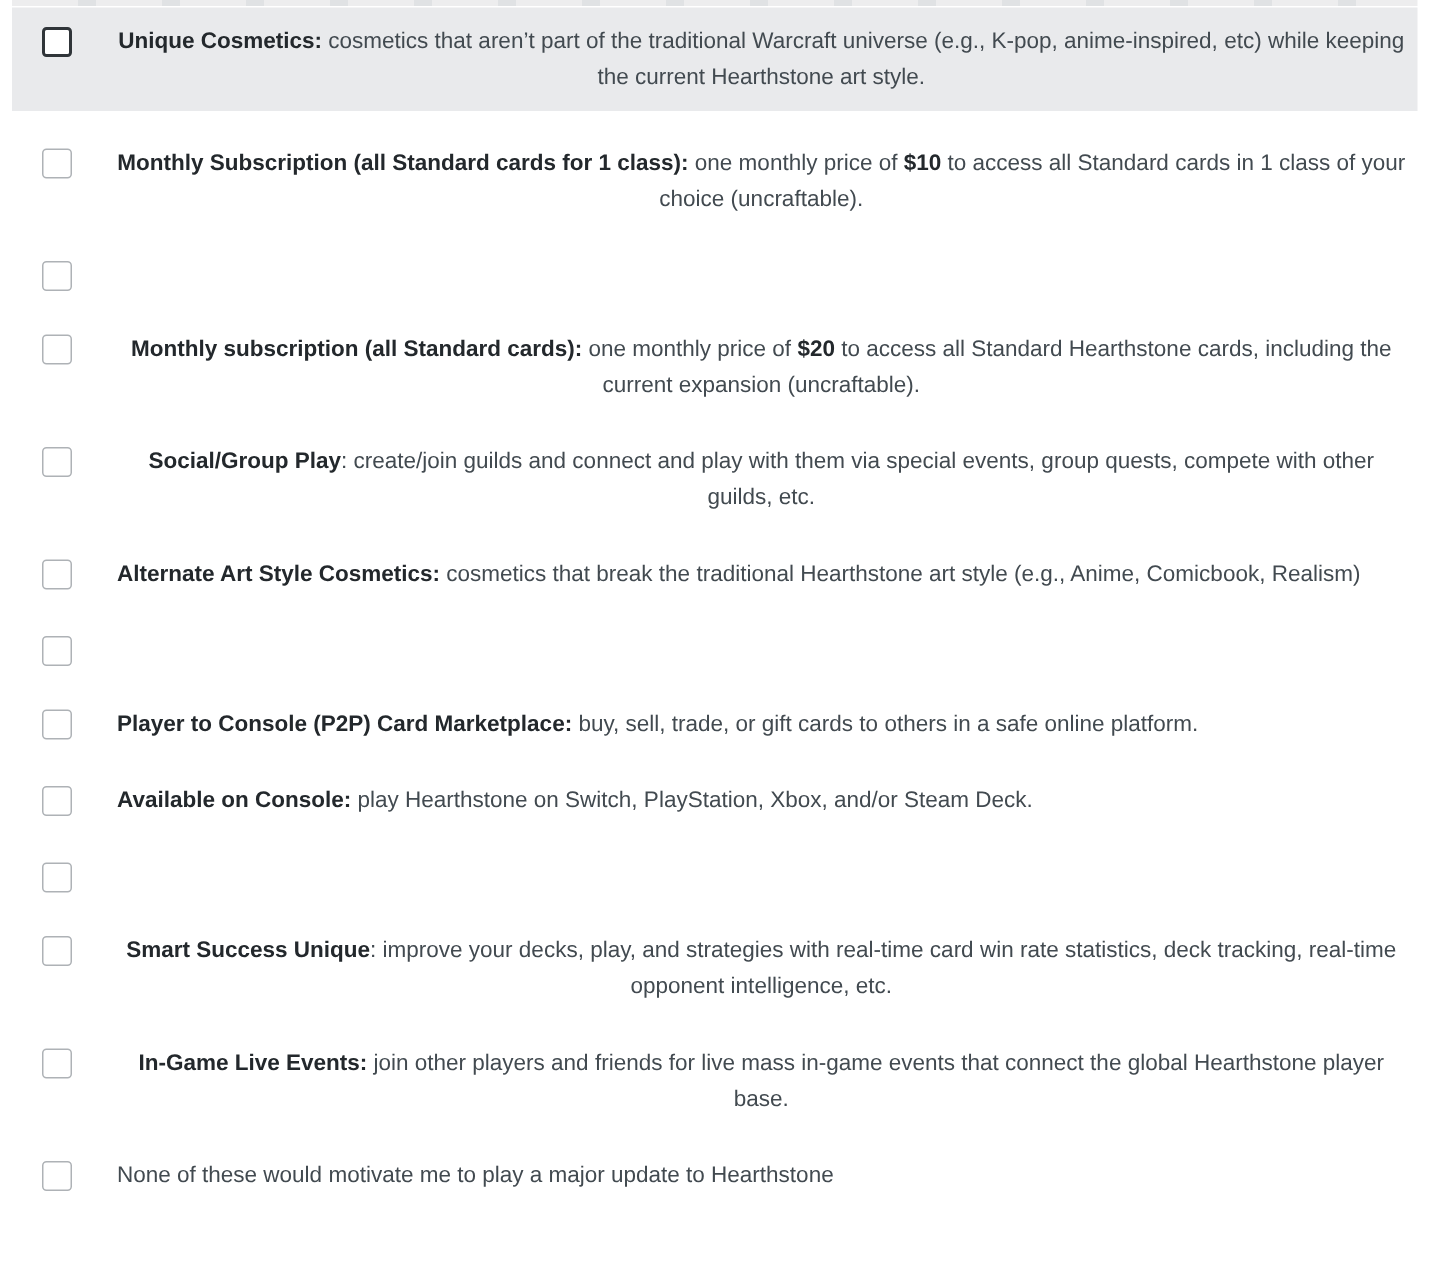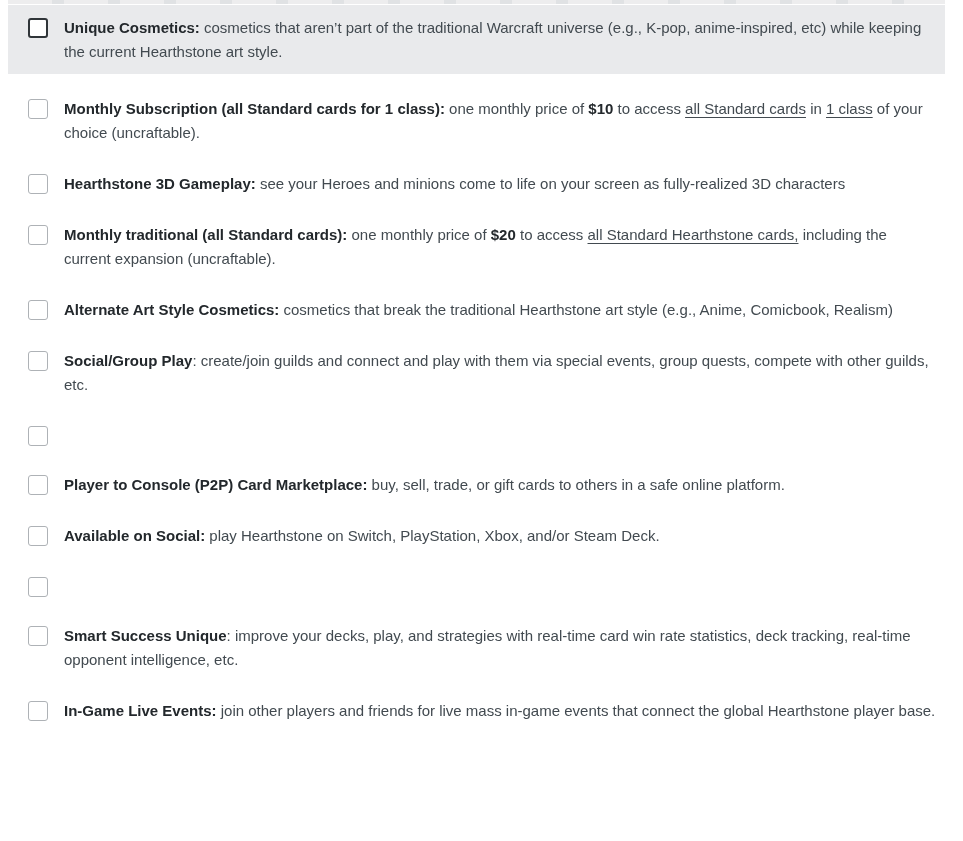--- a/index.html
+++ b/index.html
@@ -17,99 +17,102 @@
     width:963px;height:841px;overflow:hidden;
     font-family:"Liberation Sans", sans-serif;
     color:var(--text);
   }
   .top-strip{
     height:4px;margin:0 18px 1px 8px;
     background:repeating-linear-gradient(90deg,var(--strip-a) 0 44px,var(--strip-b) 44px 56px);
   }
   .checklist{margin:0 18px 0 8px;}
   .item{
-    display:flex;align-items:flex-start;gap:16px;
+    display:flex;align-items:flex-start;gap:30px;
     padding:0 8px 0 20px;margin-bottom:27px;
-    font-size:15px;line-height:24px;
+    font-size:15px;line-height:24px;text-align:center;
   }
   .item.highlighted{
     background:var(--highlight-bg);
     padding-top:11px;padding-bottom:10px;
     margin-bottom:23px;
   }
   .checkbox{
     flex:0 0 auto;width:20px;height:20px;margin-top:2px;
     background:#ffffff;border:1.5px solid var(--cb-border);border-radius:3px;
     cursor:pointer;
   }
   .item.focused .checkbox{
     border:2px solid var(--cb-border-active);
   }
   .label{max-width:875px;}
   .label .b{font-weight:700;color:var(--bold);}
-  .label .u{text-decoration:underline;text-underline-offset:3px;}
+  .label .u{text-underline-offset:3px;}
 </style>
 </head>
 <body>
 
 <div class="page">
   <div class="top-strip"></div>
   <div class="checklist" id="checklist">
   <div class="item highlighted focused">
     <span class="checkbox" role="checkbox" aria-checked="false"></span>
     <span class="label"><span class="b">Unique Cosmetics: </span><span>cosmetics that aren’t part of the traditional Warcraft universe (e.g., K-pop, anime-inspired, etc) while keeping the current Hearthstone art style.</span></span>
   </div>
 
   <div class="item">
     <span class="checkbox" role="checkbox" aria-checked="false"></span>
     <span class="label"><span class="b">Monthly Subscription (all Standard cards for 1 class): </span><span>one monthly price of </span><span class="b">$10</span><span> to access </span><span class="u">all Standard cards</span><span> in </span><span class="u">1 class</span><span> of your choice (uncraftable).</span></span>
   </div>
 
   <div class="item">
     <span class="checkbox" role="checkbox" aria-checked="false"></span>
-    <span class="label"><span class="b">Hearthstone 3D Gameplay: </span><span>see your Heroes and minions come to life on your screen as fully-realized 3D characters</span></span>
   </div>
 
   <div class="item">
     <span class="checkbox" role="checkbox" aria-checked="false"></span>
-    <span class="label"><span class="b">Monthly traditional (all Standard cards): </span><span>one monthly price of </span><span class="b">$20</span><span> to access </span><span class="u">all Standard Hearthstone cards,</span><span> including the current expansion (uncraftable).</span></span>
+    <span class="label"><span class="b">Monthly subscription (all Standard cards): </span><span>one monthly price of </span><span class="b">$20</span><span> to access </span><span class="u">all Standard Hearthstone cards,</span><span> including the current expansion (uncraftable).</span></span>
+  </div>
+
+  <div class="item">
+    <span class="checkbox" role="checkbox" aria-checked="false"></span>
+    <span class="label"><span class="b">Social/Group Play</span><span>: create/join guilds and connect and play with them via special events, group quests, compete with other guilds, etc.</span></span>
   </div>
 
   <div class="item">
     <span class="checkbox" role="checkbox" aria-checked="false"></span>
     <span class="label"><span class="b">Alternate Art Style Cosmetics: </span><span>cosmetics that break the traditional Hearthstone art style (e.g., Anime, Comicbook, Realism)</span></span>
-  </div>
-
-  <div class="item">
-    <span class="checkbox" role="checkbox" aria-checked="false"></span>
-    <span class="label"><span class="b">Social/Group Play</span><span>: create/join guilds and connect and play with them via special events, group quests, compete with other guilds, etc.</span></span>
   </div>
 
   <div class="item">
     <span class="checkbox" role="checkbox" aria-checked="false"></span>
   </div>
 
   <div class="item">
     <span class="checkbox" role="checkbox" aria-checked="false"></span>
     <span class="label"><span class="b">Player to Console (P2P) Card Marketplace: </span><span>buy, sell, trade, or gift cards to others in a safe online platform.</span></span>
   </div>
 
   <div class="item">
     <span class="checkbox" role="checkbox" aria-checked="false"></span>
-    <span class="label"><span class="b">Available on Social: </span><span>play Hearthstone on Switch, PlayStation, Xbox, and/or Steam Deck.</span></span>
+    <span class="label"><span class="b">Available on Console: </span><span>play Hearthstone on Switch, PlayStation, Xbox, and/or Steam Deck.</span></span>
   </div>
 
   <div class="item">
     <span class="checkbox" role="checkbox" aria-checked="false"></span>
   </div>
 
   <div class="item">
     <span class="checkbox" role="checkbox" aria-checked="false"></span>
     <span class="label"><span class="b">Smart Success Unique</span><span>: improve your decks, play, and strategies with real-time card win rate statistics, deck tracking, real-time opponent intelligence, etc.</span></span>
   </div>
 
   <div class="item">
     <span class="checkbox" role="checkbox" aria-checked="false"></span>
     <span class="label"><span class="b">In-Game Live Events: </span><span>join other players and friends for live mass in-game events that connect the global Hearthstone player base.</span></span>
   </div>
 
+  <div class="item">
+    <span class="checkbox" role="checkbox" aria-checked="false"></span>
+    <span class="label"><span>None of these would motivate me to play a major update to Hearthstone</span></span>
+  </div>
 </div>
 </div>
 
 </body></html>

